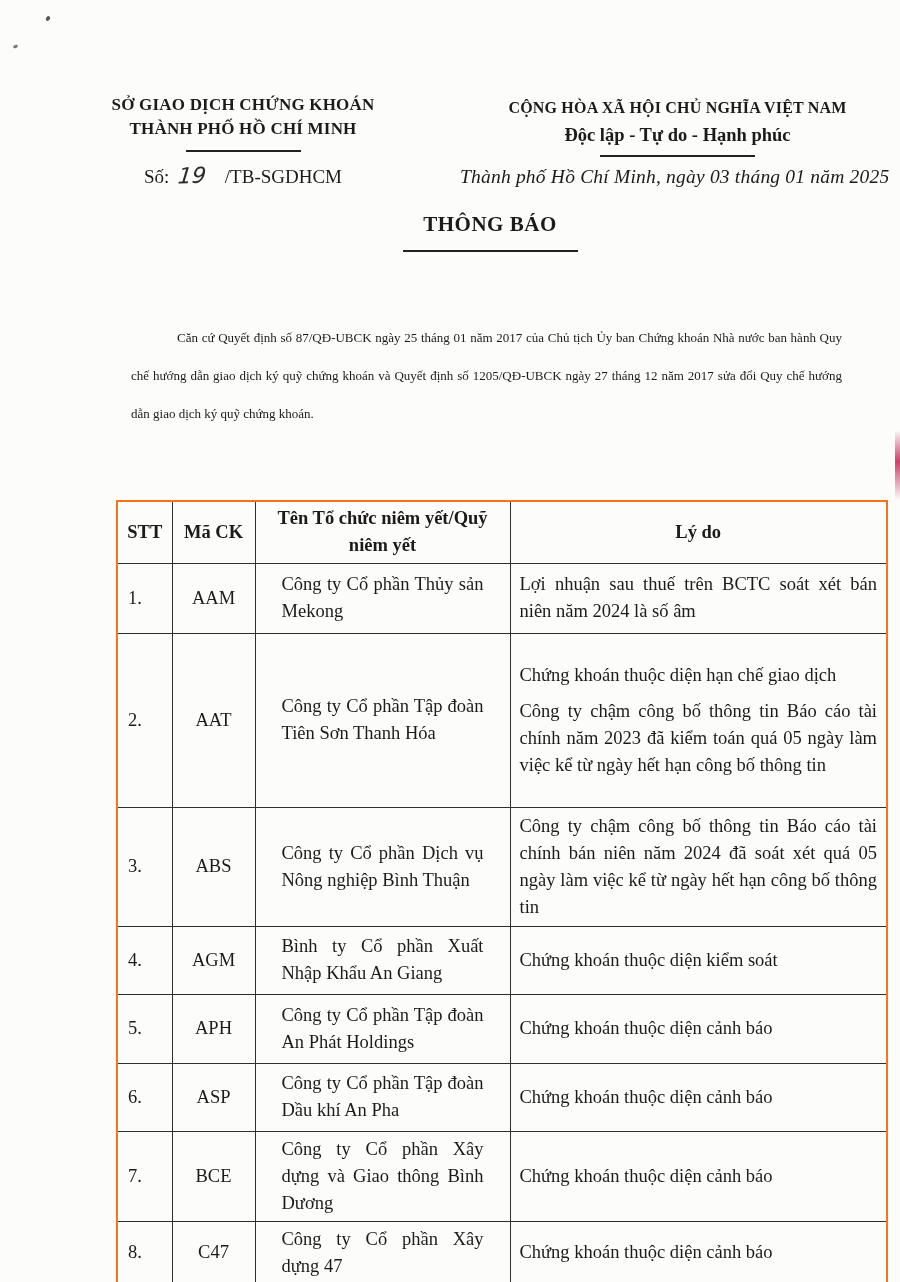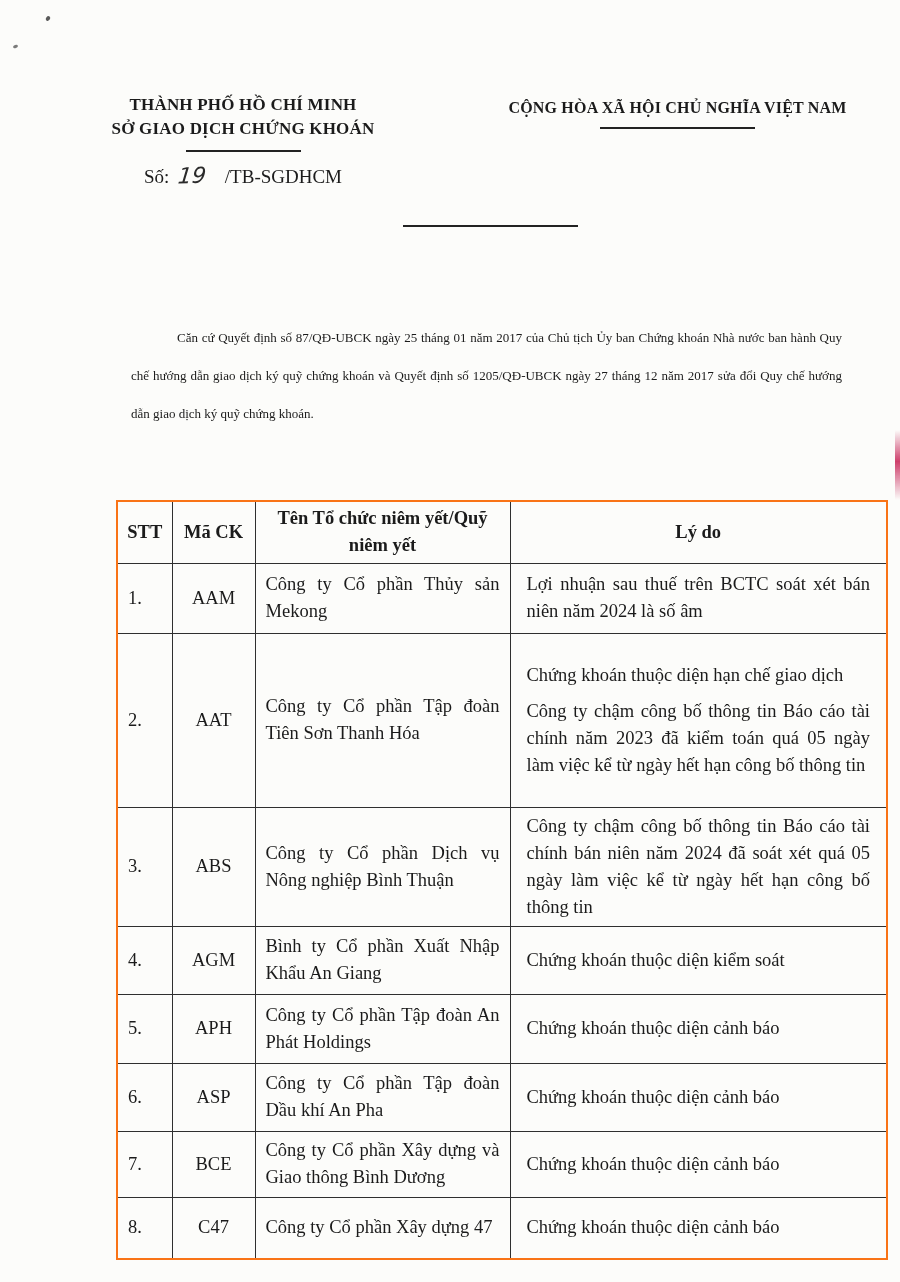--- a/index.html
+++ b/index.html
@@ -54,51 +54,54 @@
   .doc-table th,.doc-table td{
     border:1px solid #2f2f2f;vertical-align:middle;
   }
   .doc-table th{font-weight:bold;text-align:center;padding:3px 6px;}
   .col-stt{width:55px;}
   .col-ma{width:83px;}
   .col-ten{width:255px;}
   .col-lydo{width:377px;}
   td.c-stt{padding-left:10px;text-align:left;}
   td.c-ma{text-align:center;}
-  td.c-ten{text-align:justify;padding:4px 10px;}
-  td.c-lydo{text-align:justify;padding:4px 16px;margin-left:34px;}
+  td.c-ten{text-align:justify;padding:4px 26px;}
+  td.c-lydo{text-align:justify;padding:4px 9px;margin-left:34px;}
   td.c-lydo .p + .p{margin-top:9px;}
 </style>
 </head>
 <body>
 
 <div class="page">
 
   <div class="speck s1"></div>
   <div class="speck s2"></div>
   <div class="red-streak"></div>
 
   <div class="hdr-left">
+    <div class="b">SỞ GIAO DỊCH CHỨNG KHOÁN</div>
     <div class="b">THÀNH PHỐ HỒ CHÍ MINH</div>
-    <div class="b">SỞ GIAO DỊCH CHỨNG KHOÁN</div>
     <div class="rule rule-left"></div>
     <div class="so-line">
       <span>Số:</span>
       <span class="hand">19</span>
       <span>/TB-SGDHCM</span>
     </div>
   </div>
 
   <div class="hdr-right">
     <div class="b1">CỘNG HÒA XÃ HỘI CHỦ NGHĨA VIỆT NAM</div>
+    <div class="b2">Độc lập - Tự do - Hạnh phúc</div>
     <div class="rule rule-right"></div>
   </div>
 
+  <div class="dateline">Thành phố Hồ Chí Minh, ngày 03 tháng 01 năm 2025</div>
 
   <div class="title-block">
+    <div class="doc-title">THÔNG BÁO</div>
     <div class="rule rule-title"></div>
   </div>
 
   <div class="body-text">
     <p>Căn cứ Quyết định số 87/QĐ-UBCK ngày 25 tháng 01 năm 2017 của Chủ tịch Ủy ban Chứng khoán Nhà nước ban hành Quy chế hướng dẫn giao dịch ký quỹ chứng khoán và Quyết định số 1205/QĐ-UBCK ngày 27 tháng 12 năm 2017 sửa đổi Quy chế hướng dẫn giao dịch ký quỹ chứng khoán.</p>
   </div>
 
   <table class="doc-table">
     <colgroup>
       <col class="col-stt">

